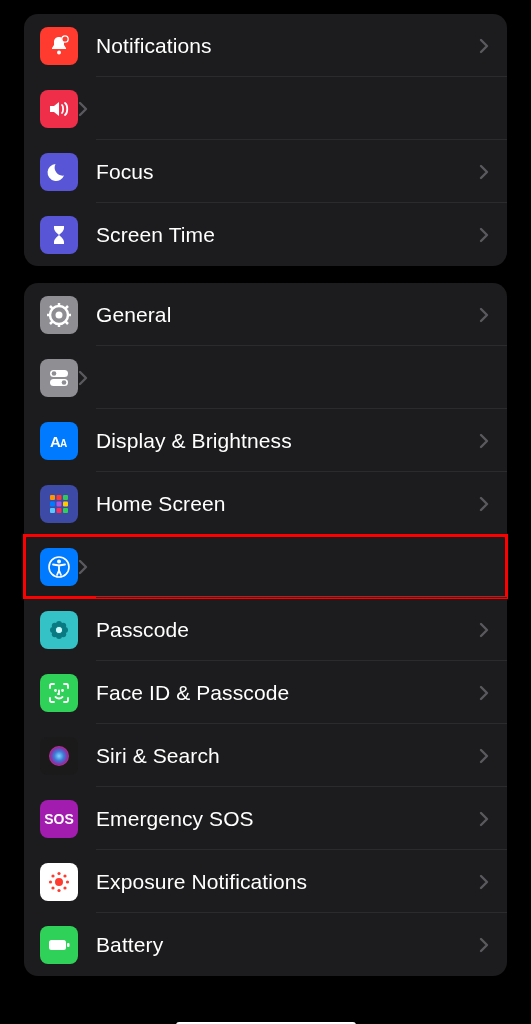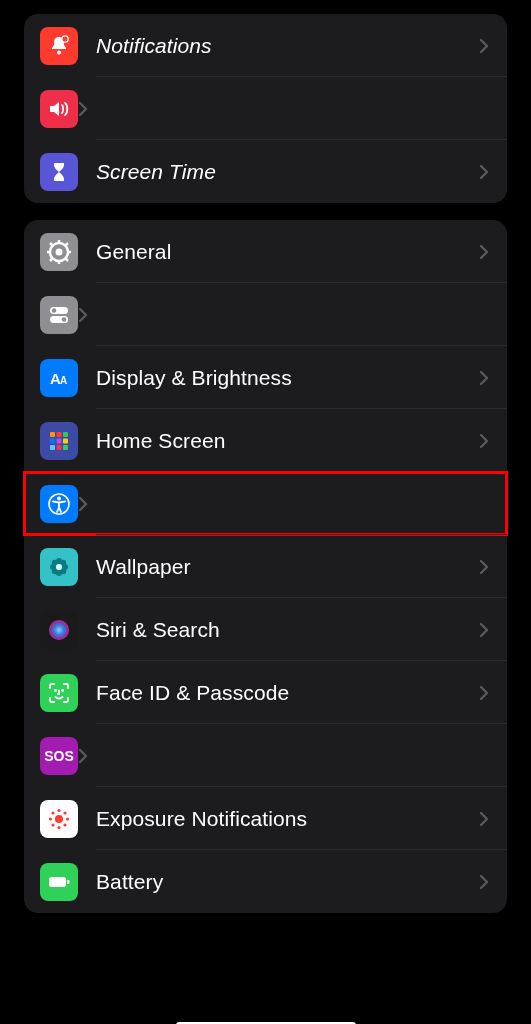--- a/index.html
+++ b/index.html
@@ -1,19 +1,19 @@
 <!DOCTYPE html>
 <html><head>
 <meta charset="utf-8">
 <style>
   * { box-sizing: border-box; margin: 0; padding: 0; }
   html, body { width: 531px; height: 1024px; background: #000; font-family: -apple-system, "SF Pro Text", "Helvetica Neue", Arial, sans-serif; color: #fff; overflow: hidden; }
   .screen { width: 531px; height: 1024px; background: #000; position: relative; padding: 0 24px; }
   .group { background: #1c1c1e; border-radius: 14px; margin-top: 17px; overflow: visible; }
-  .group:first-child { margin-top: 14px; font-style: italic; }
+  .group:first-child { margin-top: 14px; }
   .row { display: flex; align-items: center; height: 63px; position: relative; cursor: pointer; }
   .row.highlight { outline: 3px solid #ff0000; outline-offset: -2px; z-index: 2; }
   .icon-wrap { width: 38px; height: 38px; border-radius: 8px; margin-left: 16px; flex: 0 0 38px; display: flex; align-items: center; justify-content: center; position: relative; }
   .label { flex: 1 1 auto; margin-left: 18px; font-size: 21px; font-weight: 400; letter-spacing: 0.1px; color: #fff; }
   .chevron { flex: 0 0 auto; margin-right: 18px; color: #5a5a5e; }
   .sep { position: absolute; bottom: 0; left: 72px; right: 0; height: 1px; background: #2b2b2d; }
   .row:last-child .sep { display: none; }
   .home-indicator { position: absolute; bottom: 10px; left: 50%; transform: translateX(-50%); width: 180px; height: 6px; border-radius: 3px; background: #fff; }
   svg { display: block; }
 </style>
@@ -48,20 +48,34 @@
         <div class="chevron">
           <svg width="10" height="16" viewBox="0 0 10 16" fill="none">
             <path d="M2 2 L8 8 L2 14" stroke="currentColor" stroke-width="2.4" stroke-linecap="round" stroke-linejoin="round"></path>
           </svg>
         </div>
         <div class="sep"></div>
       </div>
       <div class="row">
         <div class="icon-wrap" style="background: rgb(88, 86, 214);">
           <svg width="26" height="26" viewBox="0 0 26 26">
+            <path d="M18 16.5A8 8 0 0 1 9.5 5 8.5 8.5 0 1 0 18 16.5z" fill="#fff"></path>
+          </svg>
+        </div>
+        <div class="label">Focus</div>
+        <div class="chevron">
+          <svg width="10" height="16" viewBox="0 0 10 16" fill="none">
+            <path d="M2 2 L8 8 L2 14" stroke="currentColor" stroke-width="2.4" stroke-linecap="round" stroke-linejoin="round"></path>
+          </svg>
+        </div>
+        <div class="sep"></div>
+      </div>
+      <div class="row">
+        <div class="icon-wrap" style="background: rgb(88, 86, 214);">
+          <svg width="26" height="26" viewBox="0 0 26 26">
             <path d="M8 4h10v2c0 3-3 5-5 7 2 2 5 4 5 7v2H8v-2c0-3 3-5 5-7-2-2-5-4-5-7V4z" fill="#fff"></path>
           </svg>
         </div>
         <div class="label">Screen Time</div>
         <div class="chevron">
           <svg width="10" height="16" viewBox="0 0 10 16" fill="none">
             <path d="M2 2 L8 8 L2 14" stroke="currentColor" stroke-width="2.4" stroke-linecap="round" stroke-linejoin="round"></path>
           </svg>
         </div>
       </div>
@@ -169,43 +183,21 @@
               <circle cx="7" cy="13" r="3"></circle>
               <circle cx="19" cy="13" r="3"></circle>
               <circle cx="8.8" cy="8.8" r="3"></circle>
               <circle cx="17.2" cy="8.8" r="3"></circle>
               <circle cx="8.8" cy="17.2" r="3"></circle>
               <circle cx="17.2" cy="17.2" r="3"></circle>
             </g>
             <circle cx="13" cy="13" r="3" fill="#d0f8fa"></circle>
           </svg>
         </div>
-        <div class="label">Wallpaper</div>
-        <div class="chevron">
-          <svg width="10" height="16" viewBox="0 0 10 16" fill="none">
-            <path d="M2 2 L8 8 L2 14" stroke="currentColor" stroke-width="2.4" stroke-linecap="round" stroke-linejoin="round"></path>
-          </svg>
-        </div>
-        <div class="sep"></div>
-      </div>
-      <div class="row">
-        <div class="icon-wrap" style="background: rgb(26, 26, 26);">
-          <svg width="26" height="26" viewBox="0 0 26 26">
-            <defs>
-              <radialGradient id="sg" cx="50%" cy="50%" r="60%">
-                <stop offset="0%" stop-color="#7fd4ff"></stop>
-                <stop offset="40%" stop-color="#3a7bd5"></stop>
-                <stop offset="70%" stop-color="#8b2fa8"></stop>
-                <stop offset="100%" stop-color="#ff2d55"></stop>
-              </radialGradient>
-            </defs>
-            <circle cx="13" cy="13" r="10" fill="url(#sg)"></circle>
-          </svg>
-        </div>
-        <div class="label">Siri &amp; Search</div>
+        <div class="label">Passcode</div>
         <div class="chevron">
           <svg width="10" height="16" viewBox="0 0 10 16" fill="none">
             <path d="M2 2 L8 8 L2 14" stroke="currentColor" stroke-width="2.4" stroke-linecap="round" stroke-linejoin="round"></path>
           </svg>
         </div>
         <div class="sep"></div>
       </div>
       <div class="row">
         <div class="icon-wrap" style="background: rgb(48, 209, 88);">
           <svg width="26" height="26" viewBox="0 0 26 26">
@@ -223,25 +215,48 @@
         </div>
         <div class="label">Face ID &amp; Passcode</div>
         <div class="chevron">
           <svg width="10" height="16" viewBox="0 0 10 16" fill="none">
             <path d="M2 2 L8 8 L2 14" stroke="currentColor" stroke-width="2.4" stroke-linecap="round" stroke-linejoin="round"></path>
           </svg>
         </div>
         <div class="sep"></div>
       </div>
       <div class="row">
+        <div class="icon-wrap" style="background: rgb(26, 26, 26);">
+          <svg width="26" height="26" viewBox="0 0 26 26">
+            <defs>
+              <radialGradient id="sg" cx="50%" cy="50%" r="60%">
+                <stop offset="0%" stop-color="#7fd4ff"></stop>
+                <stop offset="40%" stop-color="#3a7bd5"></stop>
+                <stop offset="70%" stop-color="#8b2fa8"></stop>
+                <stop offset="100%" stop-color="#ff2d55"></stop>
+              </radialGradient>
+            </defs>
+            <circle cx="13" cy="13" r="10" fill="url(#sg)"></circle>
+          </svg>
+        </div>
+        <div class="label">Siri &amp; Search</div>
+        <div class="chevron">
+          <svg width="10" height="16" viewBox="0 0 10 16" fill="none">
+            <path d="M2 2 L8 8 L2 14" stroke="currentColor" stroke-width="2.4" stroke-linecap="round" stroke-linejoin="round"></path>
+          </svg>
+        </div>
+        <div class="sep"></div>
+      </div>
+      <div class="row">
         <div class="icon-wrap" style="background: #a21caf;">
           <svg width="38" height="38" viewBox="0 0 38 38">
             <text x="19" y="24" font-family="Arial" font-size="14" font-weight="800" fill="#fff" text-anchor="middle">SOS</text>
           </svg>
         </div>
+        <div class="label">Emergency SOS</div>
         <div class="chevron">
           <svg width="10" height="16" viewBox="0 0 10 16" fill="none">
             <path d="M2 2 L8 8 L2 14" stroke="currentColor" stroke-width="2.4" stroke-linecap="round" stroke-linejoin="round"></path>
           </svg>
         </div>
         <div class="sep"></div>
       </div>
       <div class="row">
         <div class="icon-wrap" style="background: rgb(255, 255, 255);">
           <svg width="26" height="26" viewBox="0 0 26 26">

